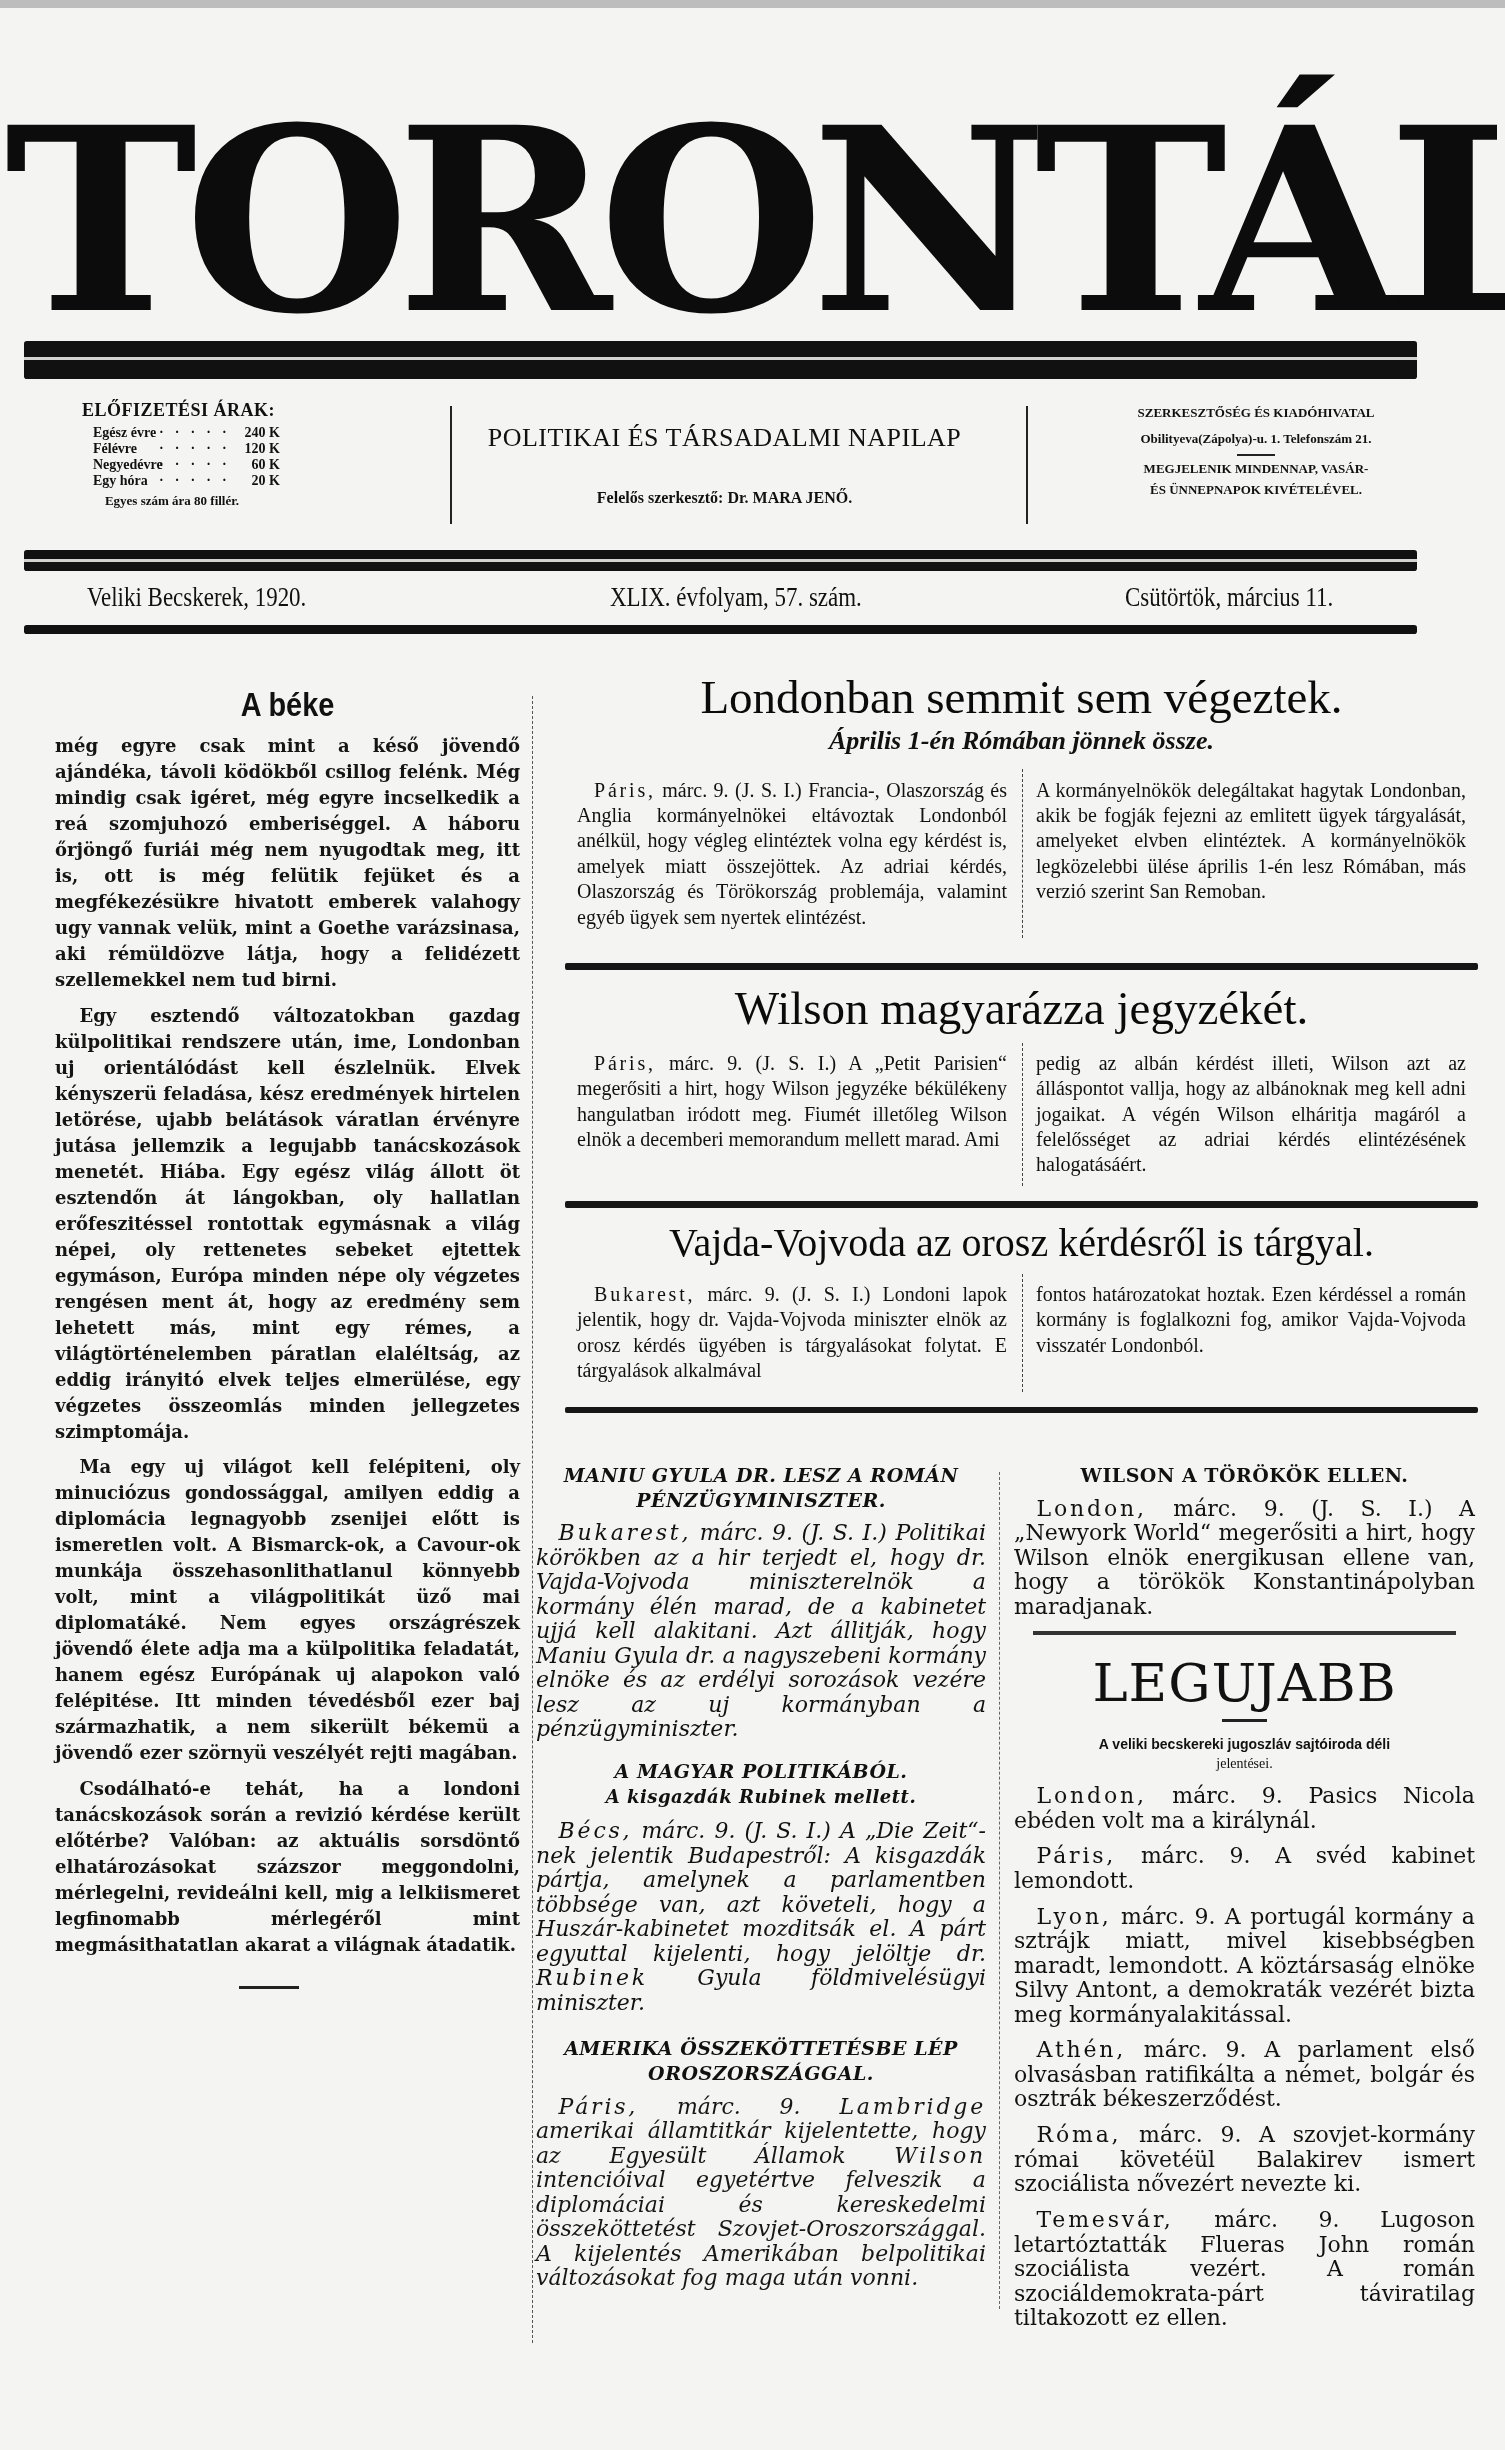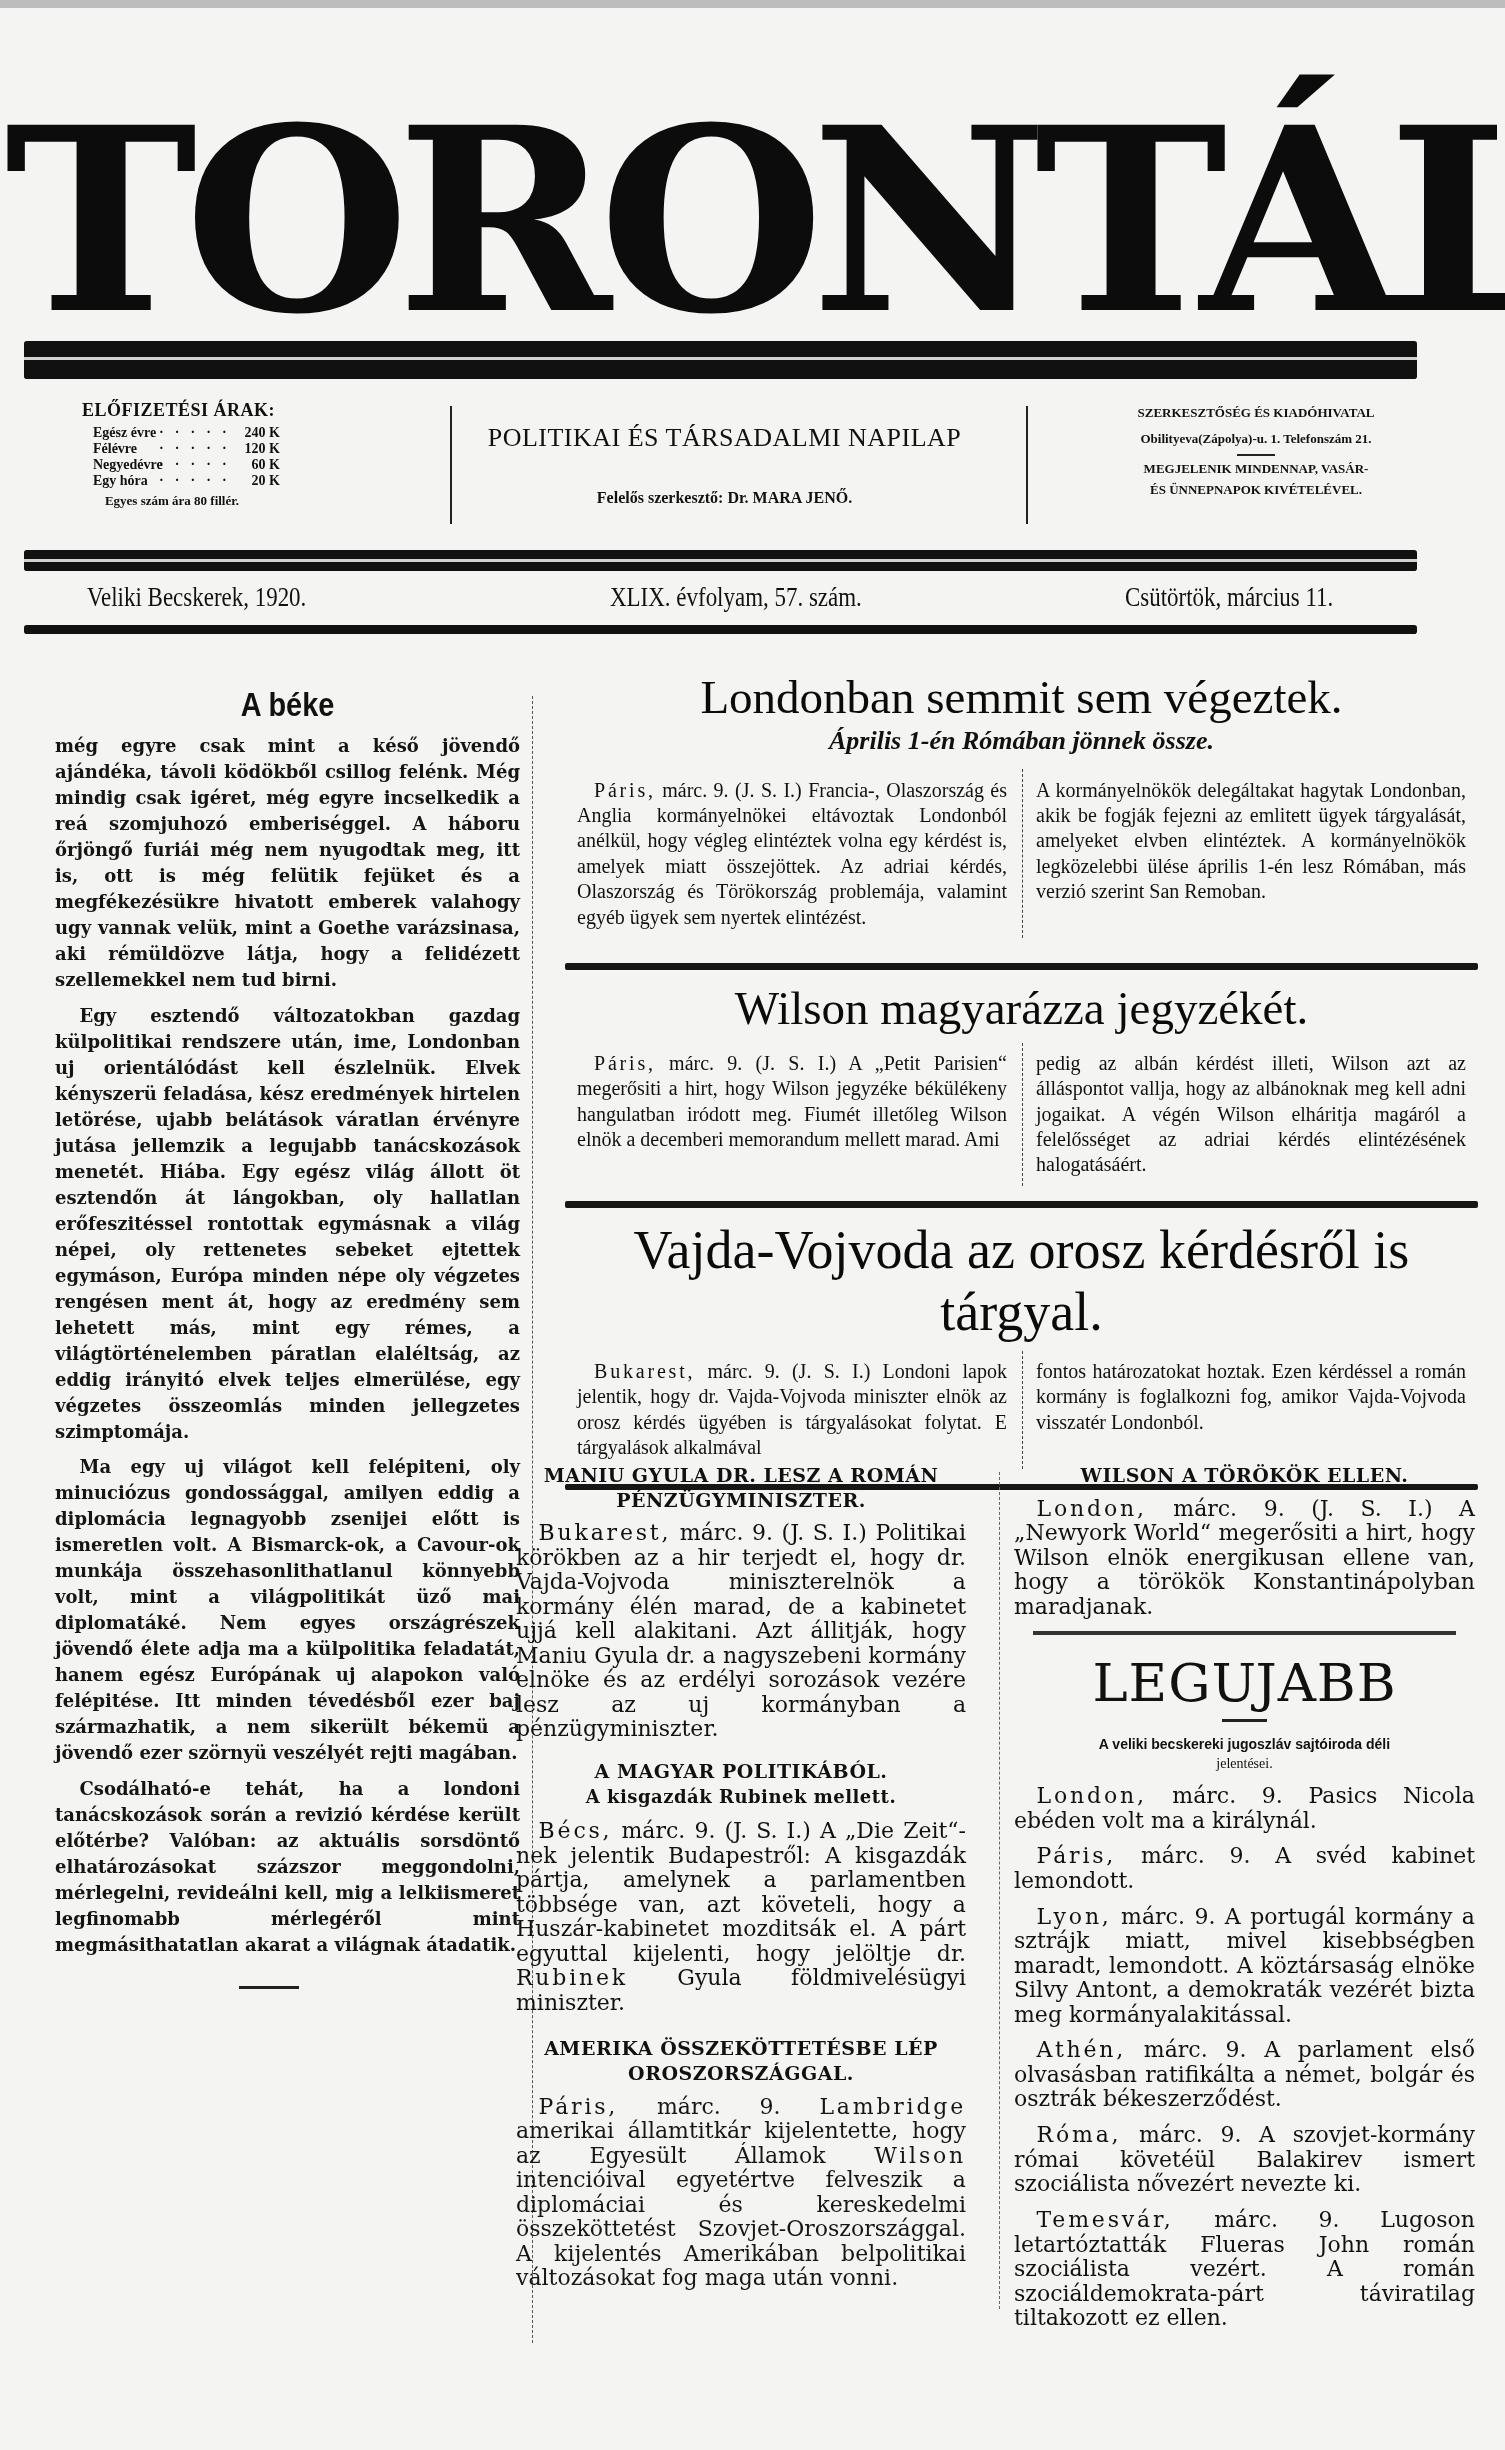--- a/index.html
+++ b/index.html
@@ -57,21 +57,21 @@
   .right-area { position: absolute; left: 565px; top: 659px; width: 913px; }
   h2.ital { font-family: "Liberation Serif", serif; font-weight: normal; text-align: center; margin: 0; color: #0b0b0b; }
   h3.ital { font-family: "Liberation Serif", serif; font-style: italic; font-weight: bold; text-align: center; margin: 0; font-size: 26px; }
   .twocol { display: flex; justify-content: space-between; position: relative; }
   .twocol .c { width: 454px; font-family: "Liberation Serif", serif; font-size: 20px; line-height: 25.4px; text-align: justify; transform-origin: left top; }
   .twocol .c p { margin: 12px; }
   .twocol .mid { position: absolute; left: 457px; top: 3.8px; bottom: 3.8px; border-left: 0.9px dashed #444; }
   .spaced { letter-spacing: 2.8px; }
   .band { height: 6.6px; background: #161616; margin: 11.3px 0; border-radius: 1.9px; }
 
-  .lower-left { position: absolute; left: 516px; top: 1463px; width: 450px; font-family: "DejaVu Serif", serif; }
+  .lower-left { position: absolute; left: 536px; top: 1463px; width: 450px; font-family: "DejaVu Serif", serif; font-style: italic; }
   .lower-right { position: absolute; left: 1014px; top: 1463px; width: 461px; font-family: "DejaVu Serif", serif; }
   .cap { font-weight: bold; text-align: center; font-size: 19px; line-height: 24.5px; margin: 0 0 9.4px 0; letter-spacing: 0.5px; }
   .cap.small { font-size: 18px; }
   .sm-text { font-size: 22px; line-height: 24.5px; text-align: justify; }
   .sm-text p { margin: 0 0 11.3px 0; text-indent: 22.6px; }
   .sm-text.dark { color: #161616; }
   .legujabb { font-family: "DejaVu Serif", serif; font-size: 53px; font-weight: normal; text-align: center; margin: 17px 0 5.6px 0; letter-spacing: 0.9px; }
   .short-dash { width: 45px; height: 2.8px; background: #222; margin: 0 auto 13px auto; }
   .legujabb-sub { font-family: "Liberation Sans", sans-serif; font-weight: bold; font-size: 14px; text-align: center; line-height: 19px; margin-bottom: 11.3px; }
   .legujabb-sub span.normal { font-family: Liberation Serif, serif; font-weight: normal; display: block; }
@@ -169,21 +169,21 @@
       <div class="c">
           <p><span style="padding-left:17px"></span><span class="spaced">Páris,</span><span> márc. 9. (J. S. I.) A „Petit Parisien“ megerősiti a hirt, hogy Wilson jegyzéke békülékeny hangulatban iródott meg. Fiumét illetőleg Wilson elnök a decemberi memorandum mellett marad. Ami</span></p>
         </div>
       <div class="mid"></div>
       <div class="c">
           <p>pedig az albán kérdést illeti, Wilson azt az álláspontot vallja, hogy az albánoknak meg kell adni jogaikat. A végén Wilson elháritja magáról a felelősséget az adriai kérdés elintézésének halogatásáért.</p>
         </div>
     </div>
     <div class="band"></div>
 
-    <h2 class="ital" style="font-size:54px;">Vajda-Vojvoda az orosz kérdésről is tárgyal.</h2>
+    <h2 class="ital" style="font-size:40px;">Vajda-Vojvoda az orosz kérdésről is tárgyal.</h2>
     <div class="twocol" style="margin-top:3.8px;">
       <div class="c">
           <p><span style="padding-left:17px"></span><span class="spaced">Bukarest,</span><span> márc. 9. (J. S. I.) Londoni lapok jelentik, hogy dr. Vajda-Vojvoda miniszter elnök az orosz kérdés ügyében is tárgyalásokat folytat. E tárgyalások alkalmával</span></p>
         </div>
       <div class="mid"></div>
       <div class="c">
           <p>fontos határozatokat hoztak. Ezen kérdéssel a román kormány is foglalkozni fog, amikor Vajda-Vojvoda visszatér Londonból.</p>
         </div>
     </div>
     <div class="band"></div>

